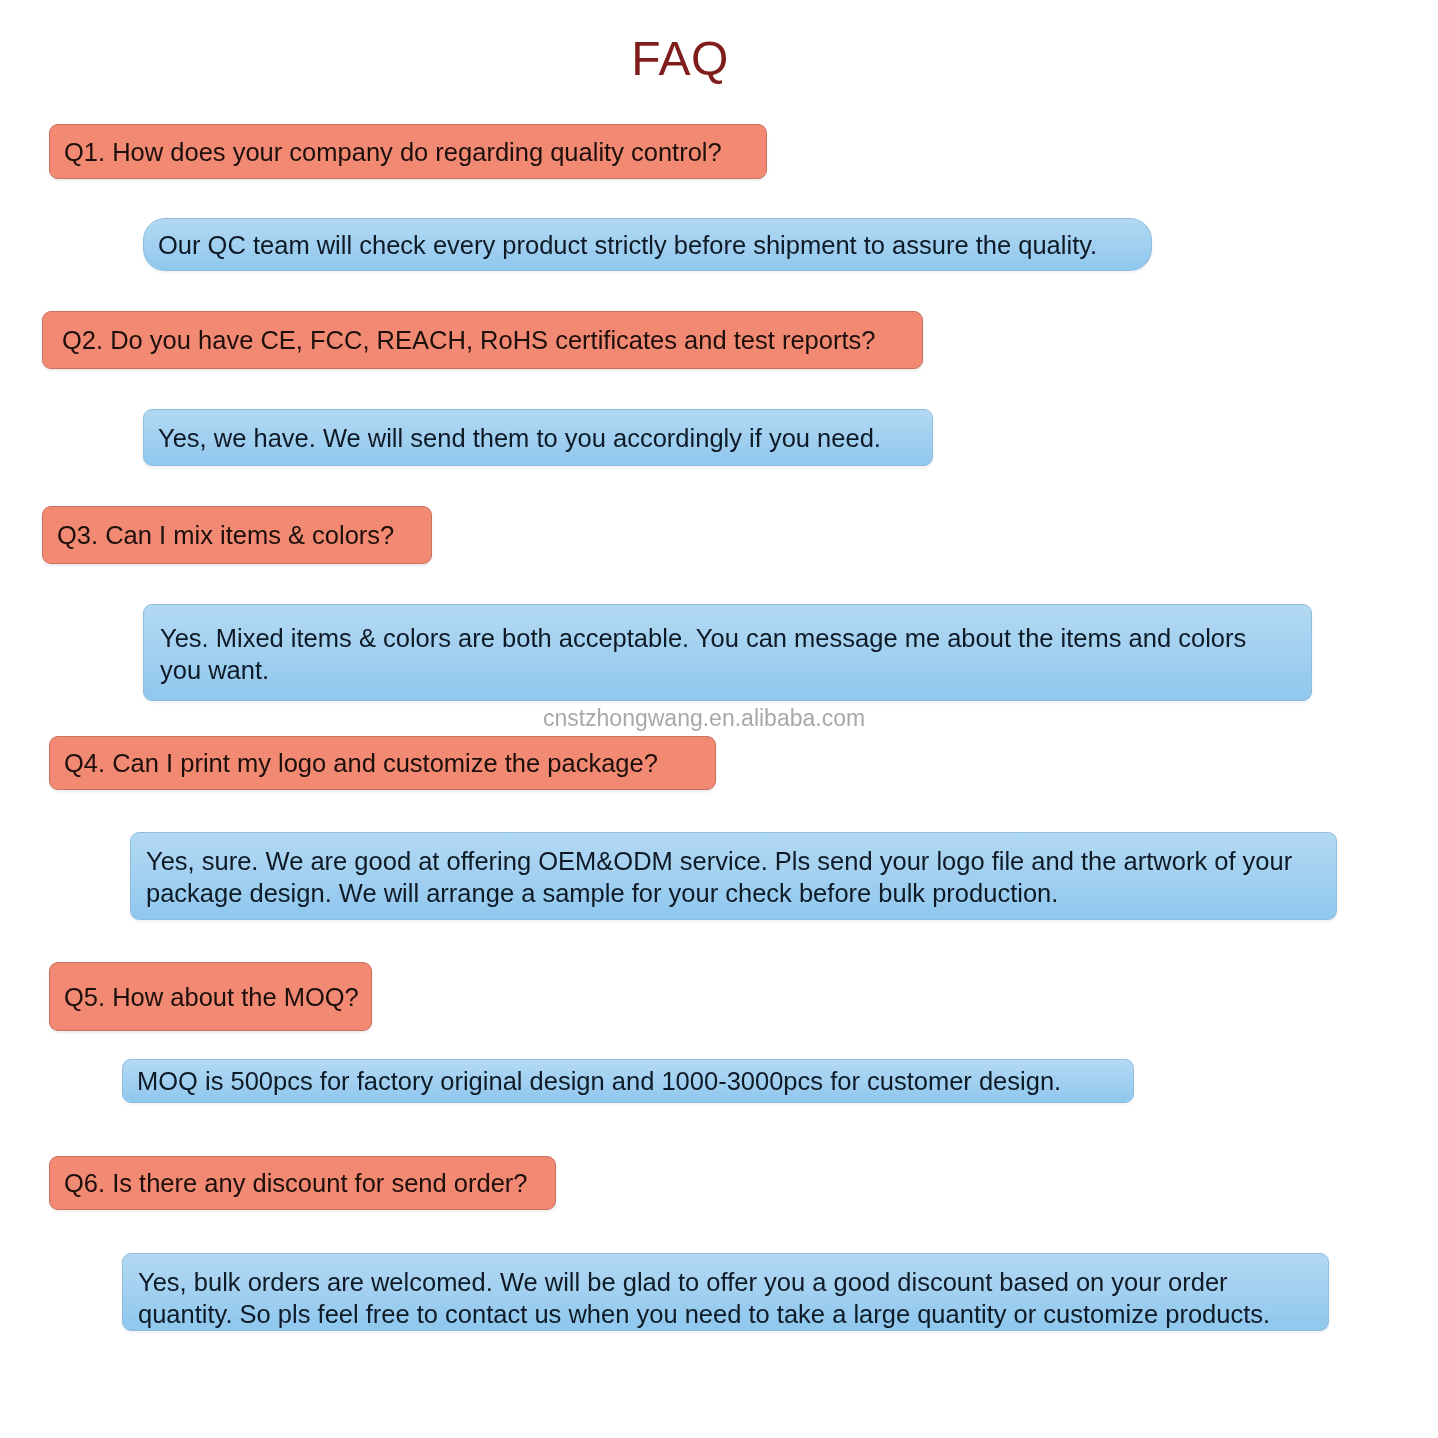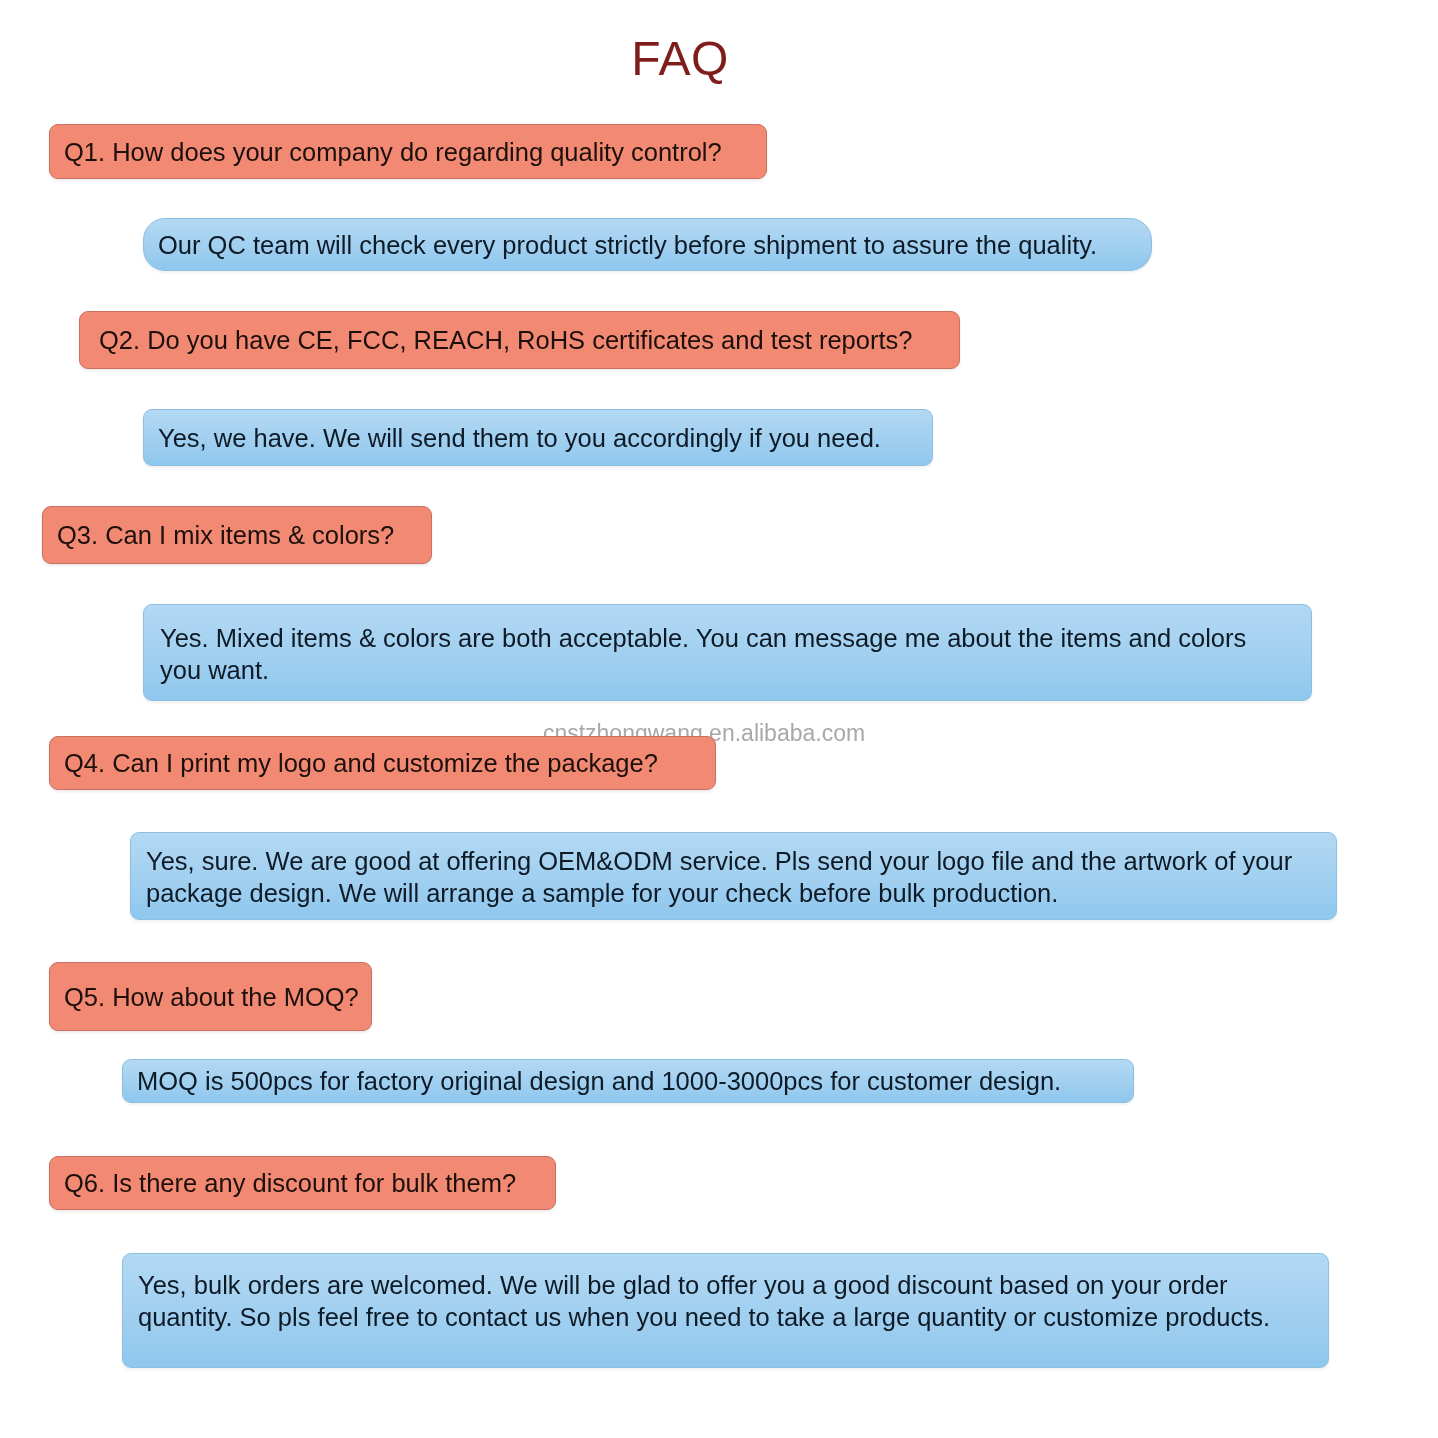--- a/index.html
+++ b/index.html
@@ -53,42 +53,42 @@
       box-shadow: 0 2px 3px rgba(0,0,0,0.06);
     }
     .a.multi {
       white-space: normal;
       align-items: center;
       padding-right: 20px;
     }
     .a .txt { display: block; }
     .watermark {
       position: absolute;
-      top: 719px;
+      top: 704px;
       left: 0;
       width: 1408px;
       text-align: center;
       font-size: 23px;
       color: #a8a8a8;
       line-height: 28px;
     }
   </style>
 </head>
 <body>
 
 <div class="title">FAQ</div>
 
 <div class="box q" style="left:49px; top:124px; width:718px; height:55px;">
   <span>Q1. How does your company do regarding quality control?</span>
 </div>
 <div class="box a" style="left:143px; top:218px; width:1009px; height:53px;border-radius:22px;">
   <span>Our QC team will check every product strictly before shipment to assure the quality.</span>
 </div>
 
-<div class="box q" style="left:42px; top:311px; width:881px; height:58px; padding-left:19px;margin-left:37px;">
+<div class="box q" style="left:42px; top:311px; width:881px; height:58px; padding-left:19px;">
   <span>Q2. Do you have CE, FCC, REACH, RoHS certificates and test reports?</span>
 </div>
 <div class="box a" style="left:143px; top:409px; width:790px; height:57px;">
   <span>Yes, we have. We will send them to you accordingly if you need.</span>
 </div>
 
 <div class="box q" style="left:42px; top:506px; width:390px; height:58px;">
   <span>Q3. Can I mix items &amp; colors?</span>
 </div>
 <div class="box a multi" style="left:143px; top:604px; width:1169px; height:97px; padding-left:16px; align-items:flex-start; padding-top:17px;">
@@ -105,17 +105,17 @@
 </div>
 
 <div class="box q" style="left:49px; top:962px; width:323px; height:69px;">
   <span>Q5. How about the MOQ?</span>
 </div>
 <div class="box a" style="left:122px; top:1059px; width:1012px; height:44px;">
   <span>MOQ is 500pcs for factory original design and 1000-3000pcs for customer design.</span>
 </div>
 
 <div class="box q" style="left:49px; top:1156px; width:507px; height:54px;">
-  <span>Q6. Is there any discount for bulk them?</span>
+  <span>Q6. Is there any discount for send order?</span>
 </div>
-<div class="box a multi" style="left:122px; top:1253px; width:1207px; height:115px; padding-left:15px; align-items:flex-start; padding-top:15px;">
+<div class="box a multi" style="left:122px; top:1253px; width:1207px; height:78px; padding-left:15px; align-items:flex-end; padding-top:5px;">
   <span class="txt">Yes, bulk orders are welcomed. We will be glad to offer you a good discount based on your order quantity. So pls feel free to contact us when you need to take a large quantity or customize products.</span>
 </div>
 
 </body></html>

